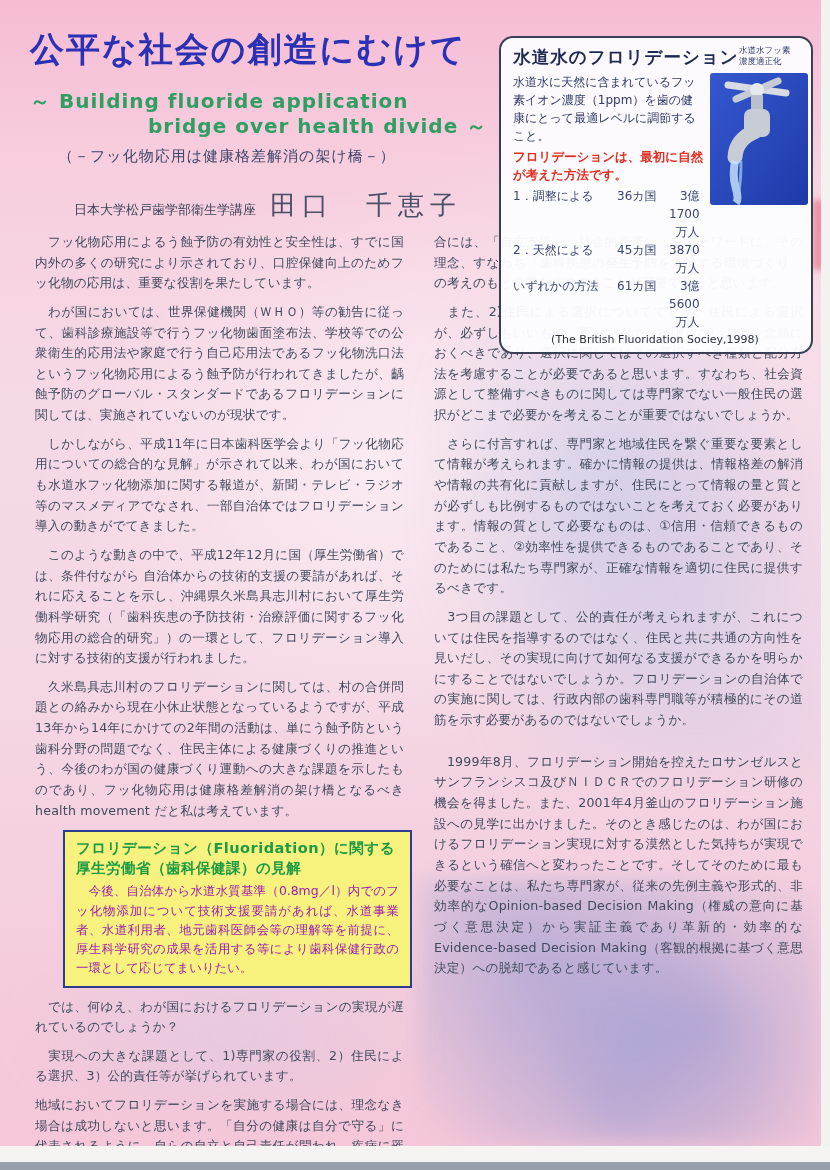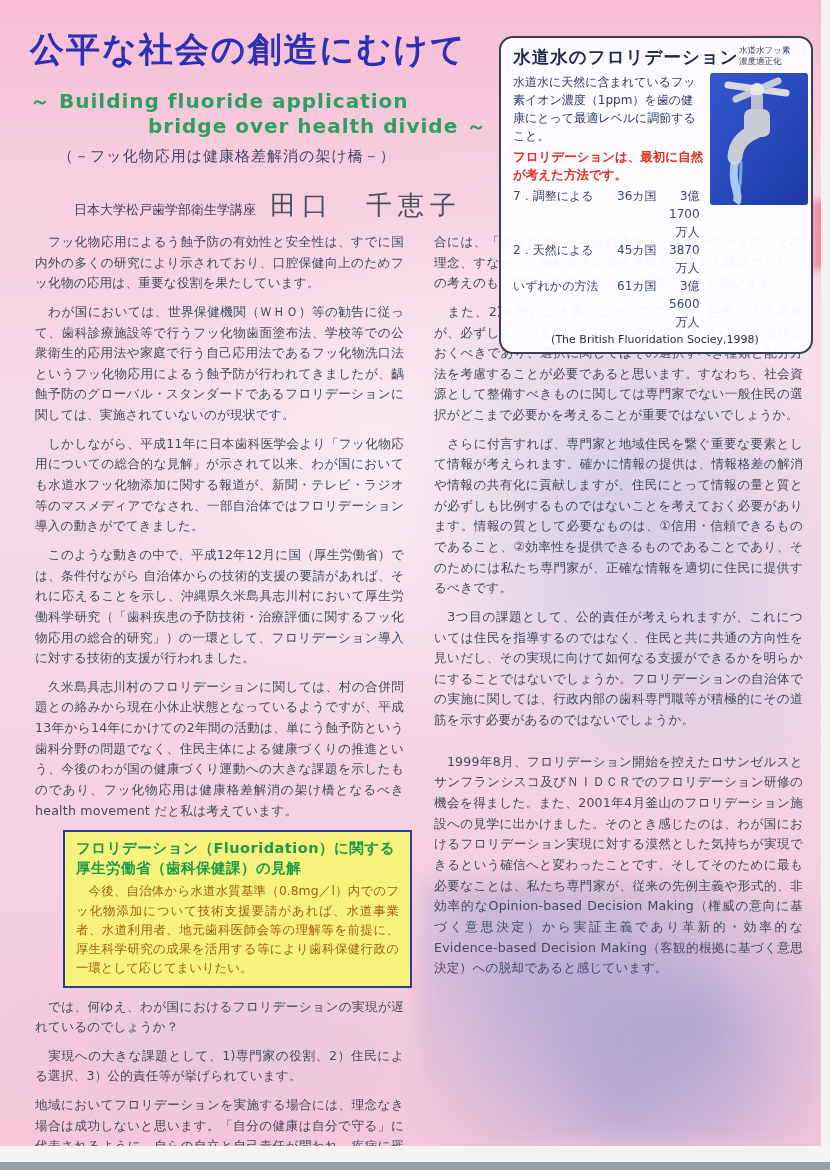--- a/index.html
+++ b/index.html
@@ -75,21 +75,21 @@
     text-align:justify;letter-spacing:.2px;
   }
   .col p.para-gap{margin-top:21px;}
   
   .ministry-box{
     margin:9px 0 9px 36px;
     background:#f6f27d;border:2.5px solid #2e3b8f;
     padding:7px 11px 8px 11px;
   }
   .ministry-box-title{font-size:14.5px;font-weight:bold;color:#1d9a44;line-height:1.35;letter-spacing:.5px;}
-  .ministry-box-body{margin-top:3px;font-size:12.4px;line-height:1.55;color:#a16207;text-align:justify;}
+  .ministry-box-body{margin-top:3px;font-size:12.4px;line-height:1.55;color:#a21caf;text-align:justify;}
 </style>
 </head>
 <body>
 
 <div class="page">
 
   <div class="ghost ghost-mid-right"></div>
   <div class="ghost ghost-bottom-right"></div>
   <div class="ghost ghost-bottom-left"></div>
   <div class="ghost ghost-red-sliver"></div>
@@ -116,21 +116,21 @@
             <div>水道水フッ素</div>
             <div>濃度適正化</div>
           </div>
         </div>
         <div class="info-box-row">
           <div class="info-box-textcol">
             <p class="info-box-desc">水道水に天然に含まれているフッ素イオン濃度（1ppm）を歯の健康にとって最適レベルに調節すること。</p>
             <p class="info-box-highlight">フロリデーションは、最初に自然が考えた方法です。</p>
             <div class="stats">
               <div class="stats-row">
-                <span class="stat-label">7．調整による</span>
+                <span class="stat-label">1．調整による</span>
                 <span class="stat-countries">36カ国</span>
                 <span class="stat-people">3億1700万人</span>
               </div>
               <div class="stats-row">
                 <span class="stat-label">2．天然による</span>
                 <span class="stat-countries">45カ国</span>
                 <span class="stat-people">3870万人</span>
               </div>
               <div class="stats-row">
                 <span class="stat-label">いずれかの方法</span>

